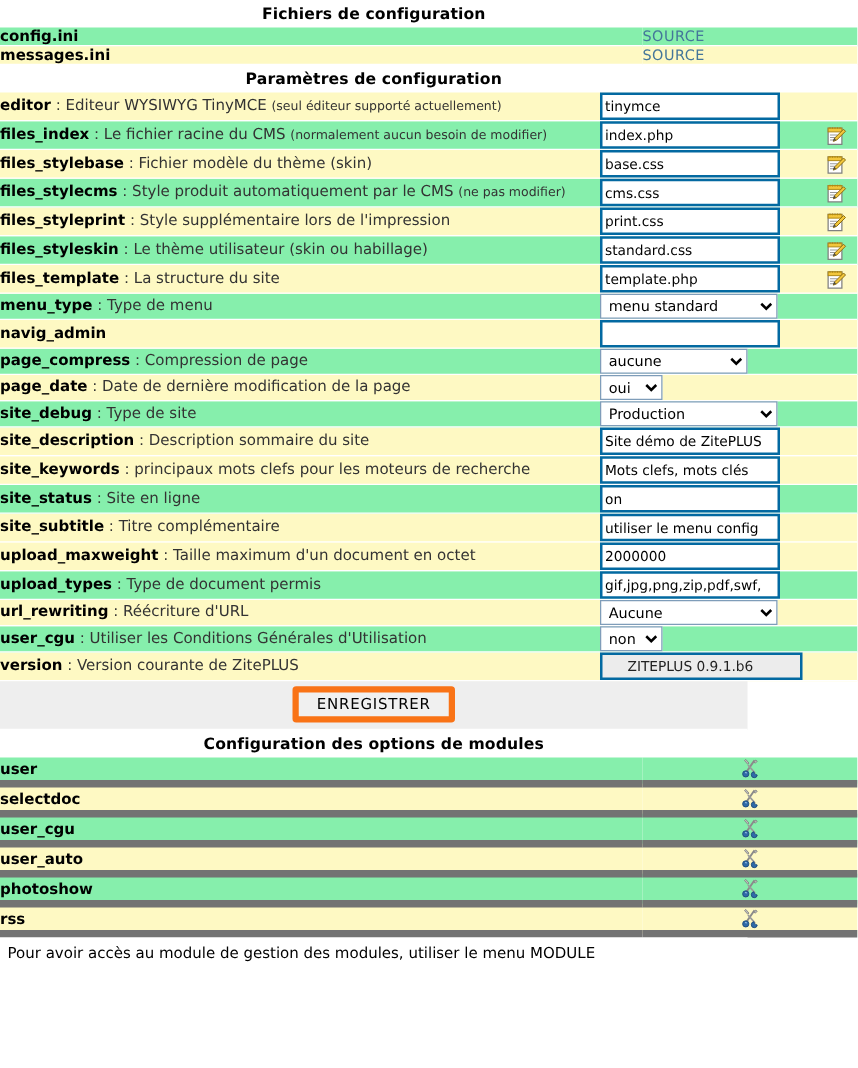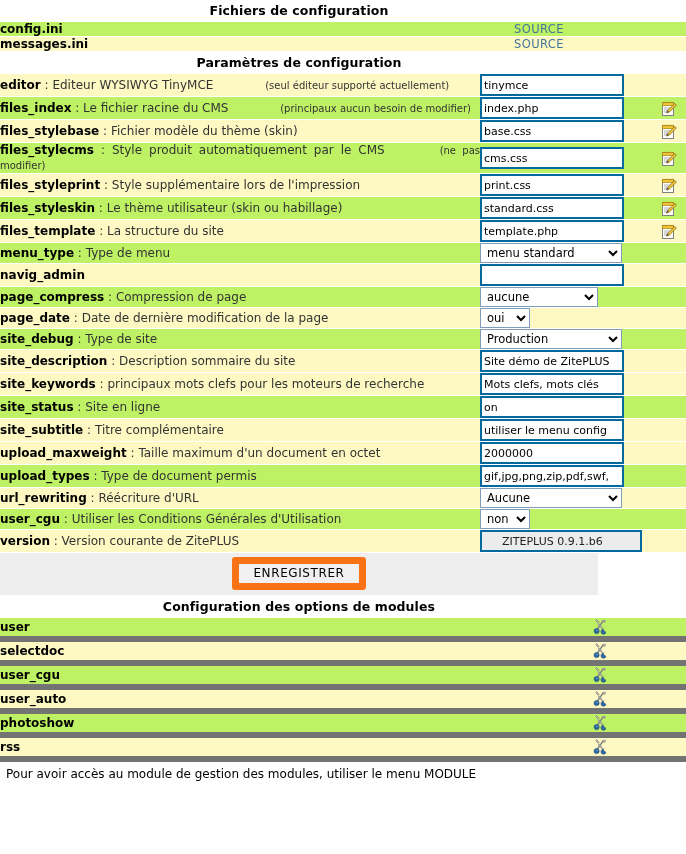--- a/index.html
+++ b/index.html
@@ -29,42 +29,42 @@
   table.grid{
     width:686px;
     border-collapse:collapse;
     table-layout:fixed;
   }
   table.grid td{
     padding:0;
     vertical-align:middle;
     border-bottom:1px solid #ffffff;
   }
-  tr.odd  td{background:#bef264;}
+  tr.odd  td{background:#86efac;}
   tr.even td{background:#fef9c3;}
 
   td.lbl{
     padding:3px 6px 4px 6px;
     text-align:justify;
     line-height:14px;
   }
   td.val{
     width:172px;
     padding:2px 4px 2px 6px;
     white-space:nowrap;
   }
   td.icon{
     width:34px;
     text-align:center;
     padding:1px 0 0 0;
   }
   .key{font-weight:bold;color:#000;}
   .sep{color:#333;}
   .desc{color:#333;}
-  .small{font-size:10px;color:#333;margin-left:48px;}
+  .small{font-size:10px;color:#333;}
 
   
   td.fname{
     padding:3px 6px 4px 6px;
     font-weight:bold;
   }
   td.src{
     width:172px;
     padding:3px 6px 4px 6px;
   }
@@ -119,21 +119,21 @@
     background:#eeeeee;
     text-align:center;
     padding:4px 0 5px 0;
     border-bottom:1px solid #ffffff;
   }
   button.save{
     font-family:"DejaVu Sans","Liberation Sans",sans-serif;
     font-size:12px;
     color:#000;
     background:#f0f0f0;
-    border:7px solid #f97316;
+    border:5px solid #f97316;
     border-radius:3px;
     padding:2px 14px 3px 14px;
     letter-spacing:0.6px;
     cursor:pointer;
   }
 
   
   table.mods{width:686px;border-collapse:collapse;table-layout:fixed;}
   table.mods td{padding:0;border-bottom:6px solid #737373;}
   td.mname{padding:3px 6px 4px 6px;font-weight:bold;}
@@ -169,21 +169,21 @@
   <div class="section-title">Paramètres de configuration</div>
 
   <table class="grid">
     <tbody id="params-body">
         <tr class="even">
           <td class="lbl"><span class="key">editor</span><span class="sep"> : </span><span class="desc">Editeur WYSIWYG TinyMCE </span><span class="small">(seul éditeur supporté actuellement)</span></td>
           <td class="val"><input class="txt" type="text" value="tinymce" style=""></td>
           <td class="icon"></td>
         </tr>
         <tr class="odd">
-          <td class="lbl"><span class="key">files_index</span><span class="sep"> : </span><span class="desc">Le fichier racine du CMS </span><span class="small">(principaux aucun besoin de modifier)</span></td>
+          <td class="lbl"><span class="key">files_index</span><span class="sep"> : </span><span class="desc">Le fichier racine du CMS </span><span class="small">(normalement aucun besoin de modifier)</span></td>
           <td class="val"><input class="txt" type="text" value="index.php" style=""></td>
           <td class="icon"><span><svg class="editicon" viewBox="0 0 17 17" xmlns="http://www.w3.org/2000/svg">
                 <rect x="1.5" y="2.5" width="11" height="13" fill="#ffffff" stroke="#808080" stroke-width="1"></rect>
                 <rect x="1.5" y="2.5" width="11" height="3" fill="#f2c63c" stroke="#b08a14" stroke-width="0.8"></rect>
                 <path d="M3 3.2 v-1.4 M5 3.2 v-1.4 M7 3.2 v-1.4 M9 3.2 v-1.4 M11 3.2 v-1.4" stroke="#b08a14" stroke-width="0.8"></path>
                 <path d="M3 8 h6 M3 10 h6 M3 12 h4" stroke="#9a9a9a" stroke-width="0.8"></path>
                 <path d="M15.4 3.0 l-7.0 7.0 -1.1 2.7 2.7 -1.1 7.0 -7.0 z" fill="#f2c63c" stroke="#8a6d10" stroke-width="0.8" transform="translate(-1.6,0.4)"></path>
                 <path d="M6.9 12.4 l1.0 -2.5 1.6 1.6 z" fill="#4a4a4a" transform="translate(-1.6,0.4)"></path>
               </svg></span></td>
         </tr>

